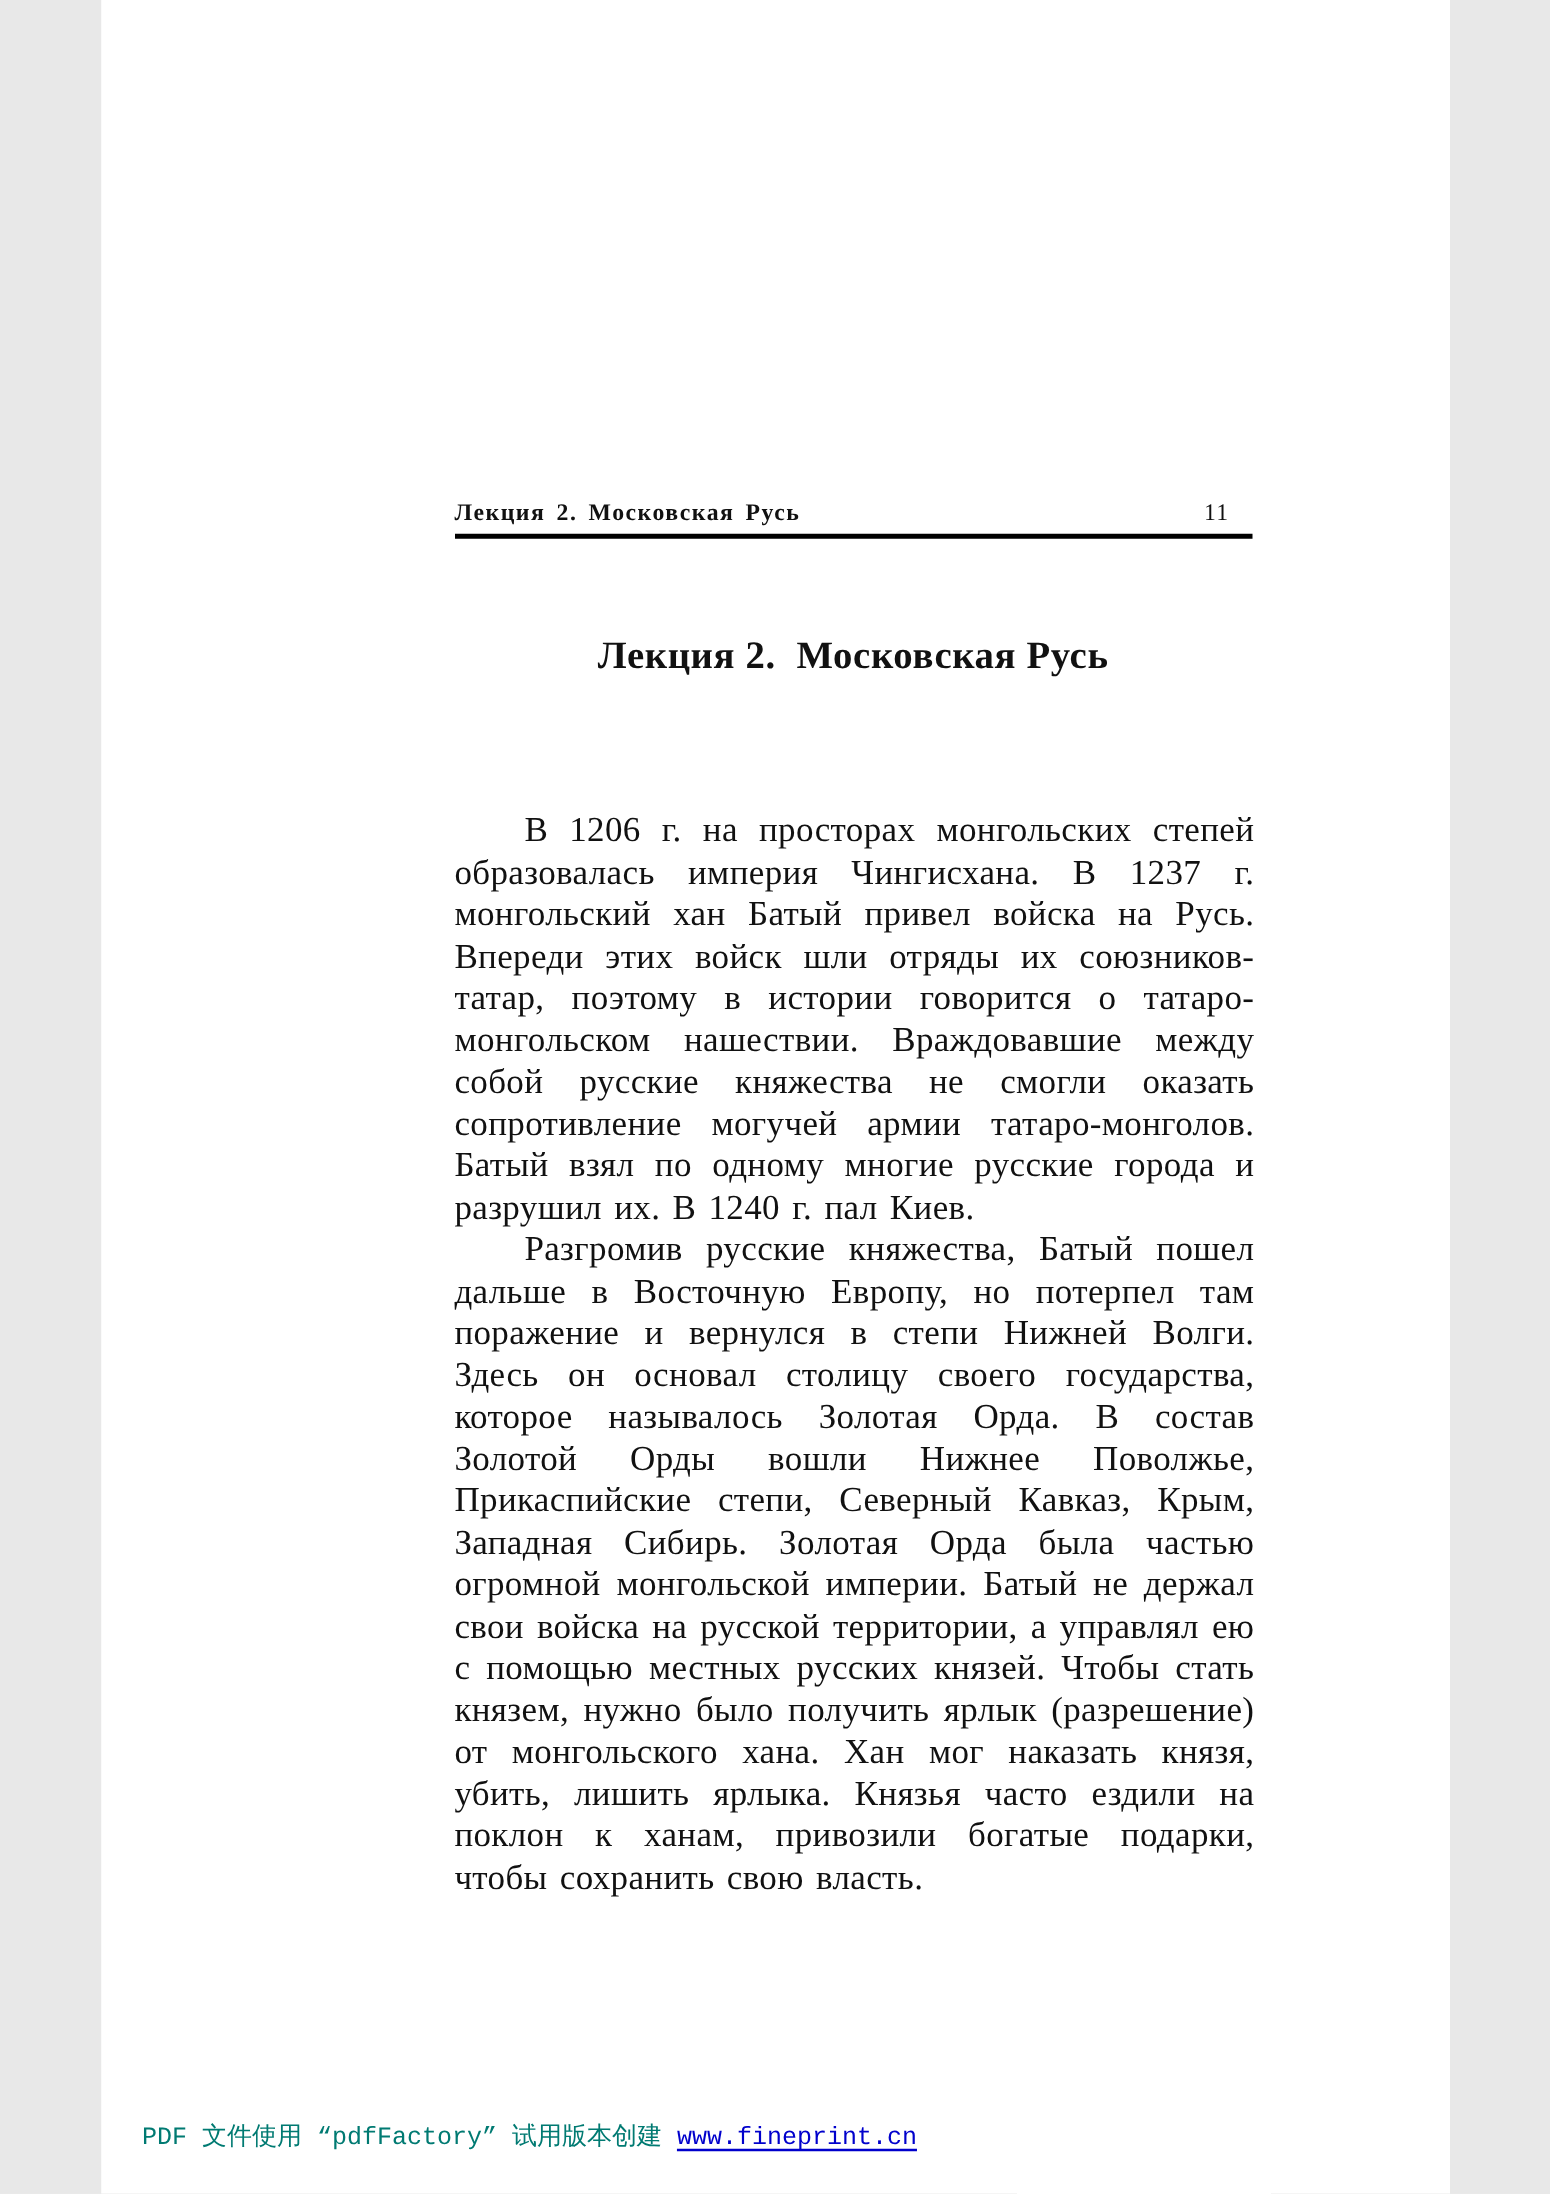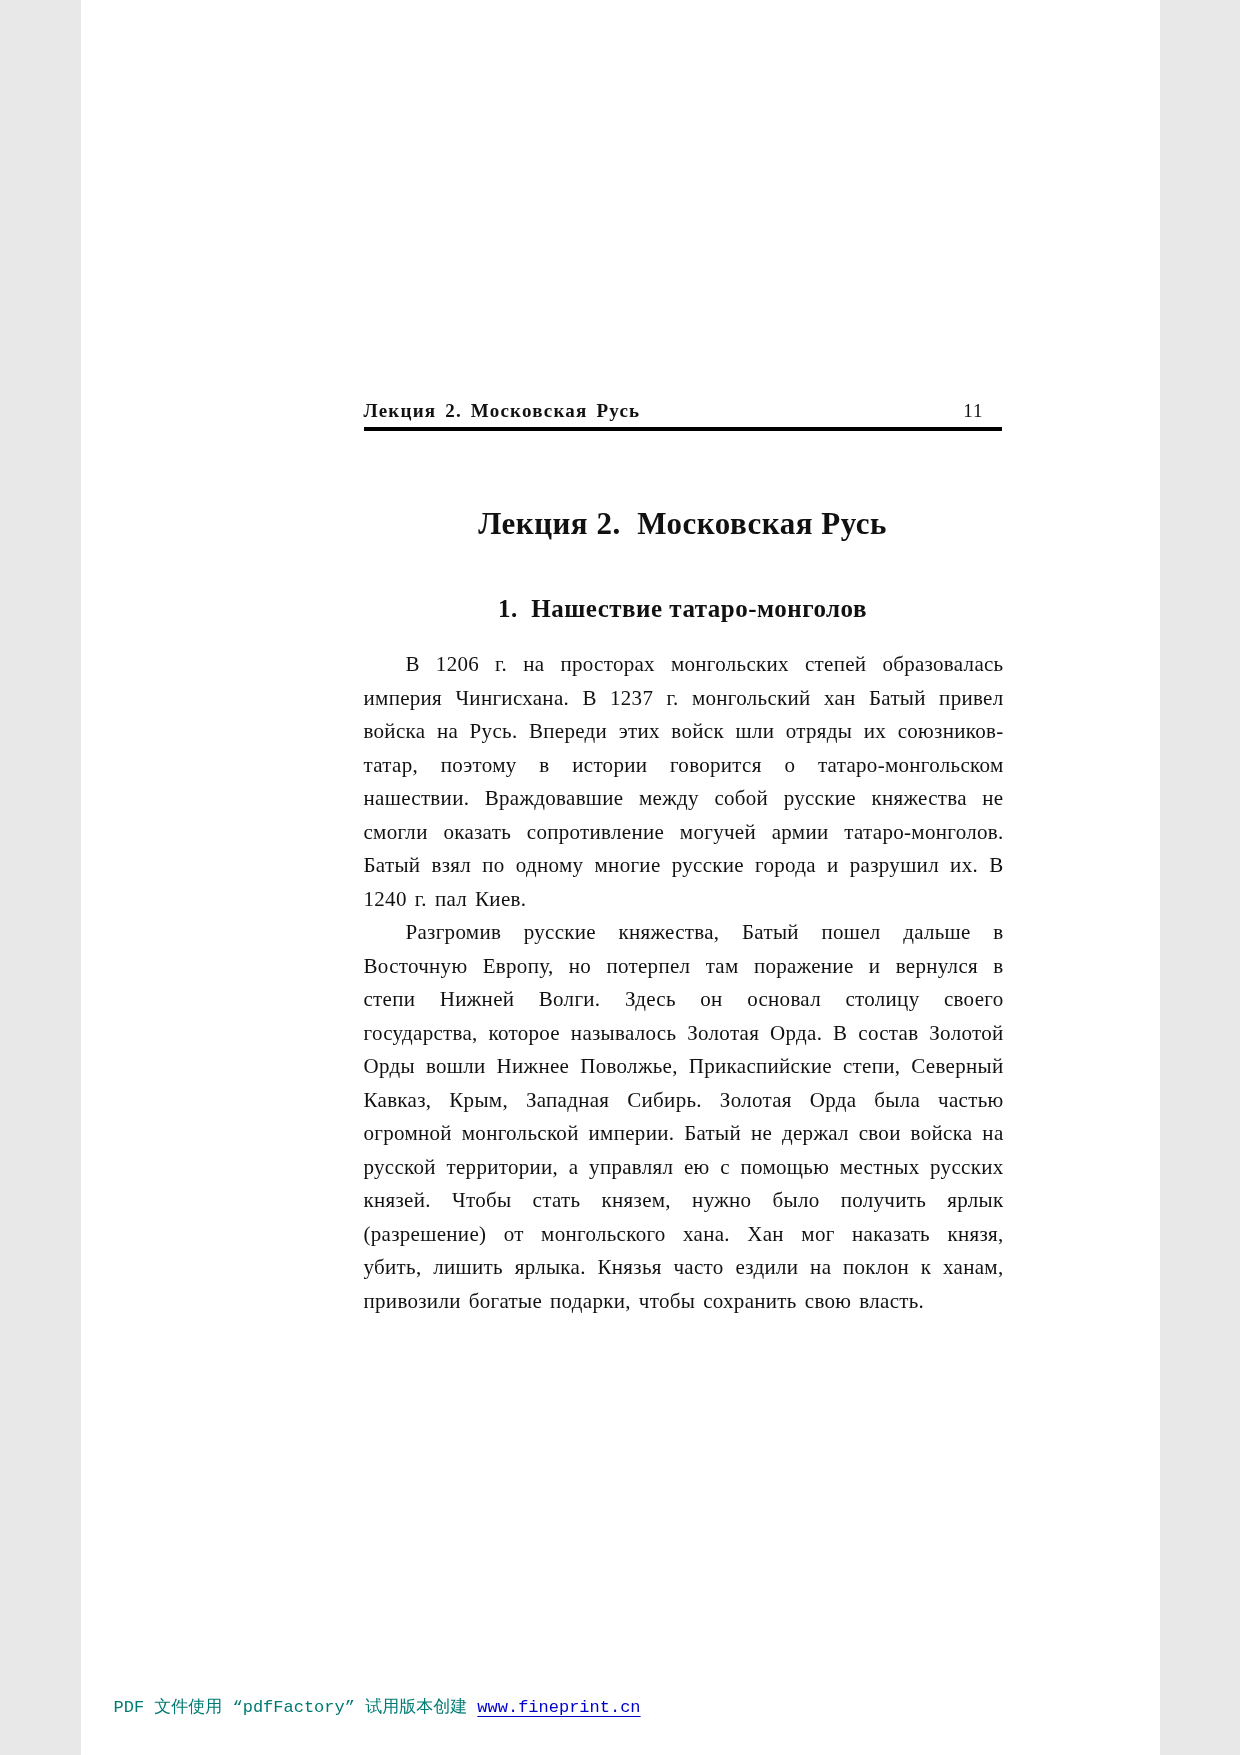--- a/index.html
+++ b/index.html
@@ -57,36 +57,36 @@
     font-size: 25px;
     font-weight: bold;
     letter-spacing: 0.5px;
     white-space: pre-wrap;
   }
   .body-text {
     position: absolute;
     left: 283px;
     top: 648px;
     width: 640px;
-    font-size: 21px;
+    font-size: 28px;
     line-height: 33.5px;
     text-align: justify;
     letter-spacing: 0.3px;
     word-spacing: 2.5px;
   }
   .body-text p {
     text-indent: 2em;
     margin: 0;
   }
   .footer {
     position: absolute;
     left: 33px;
     top: 1695px;
     font-family: "Liberation Mono", monospace;
-    font-size: 17px;
+    font-size: 20px;
     white-space: nowrap;
   }
   .wm-text { color: #007a72; }
   .wm-link {
     color: #0000cc;
     text-decoration: underline;
     text-underline-offset: 4px;
   }
 </style>
 </head>
@@ -94,21 +94,20 @@
 
 <div class="page">
 
   <div class="running-header">
     <span class="rh-title">Лекция 2. Московская Русь</span>
     <span class="rh-page">11</span>
   </div>
 
   <h1 class="lecture-title">Лекция 2.  Московская Русь</h1>
 
-  <h2 class="section-heading">1.  Нашествие татаро-монголов</h2>
 
   <div class="body-text">
     <p>В 1206 г. на просторах монгольских степей образовалась империя Чингисхана. В 1237 г. монгольский хан Батый привел войска на Русь. Впереди этих войск шли отряды их союзников-татар, поэтому в истории говорится о татаро-монгольском нашествии. Враждовавшие между собой русские княжества не смогли оказать сопротивление могучей армии татаро-монголов. Батый взял по одному многие русские города и разрушил их. В 1240 г. пал Киев.</p>
     <p>Разгромив русские княжества, Батый пошел дальше в Восточную Европу, но потерпел там поражение и вернулся в степи Нижней Волги. Здесь он основал столицу своего государства, которое называлось Золотая Орда. В состав Золотой Орды вошли Нижнее Поволжье, Прикаспийские степи, Северный Кавказ, Крым, Западная Сибирь. Золотая Орда была частью огромной монгольской империи. Батый не держал свои войска на русской территории, а управлял ею с помощью местных русских князей. Чтобы стать князем, нужно было получить ярлык (разрешение) от монгольского хана. Хан мог наказать князя, убить, лишить ярлыка. Князья часто ездили на поклон к ханам, привозили богатые подарки, чтобы сохранить свою власть.</p>
   </div>
 
   <div class="footer">
     <span class="wm-text">PDF 文件使用 “pdfFactory” 试用版本创建 </span><a class="wm-link" href="#">www.fineprint.cn</a>
   </div>
 

